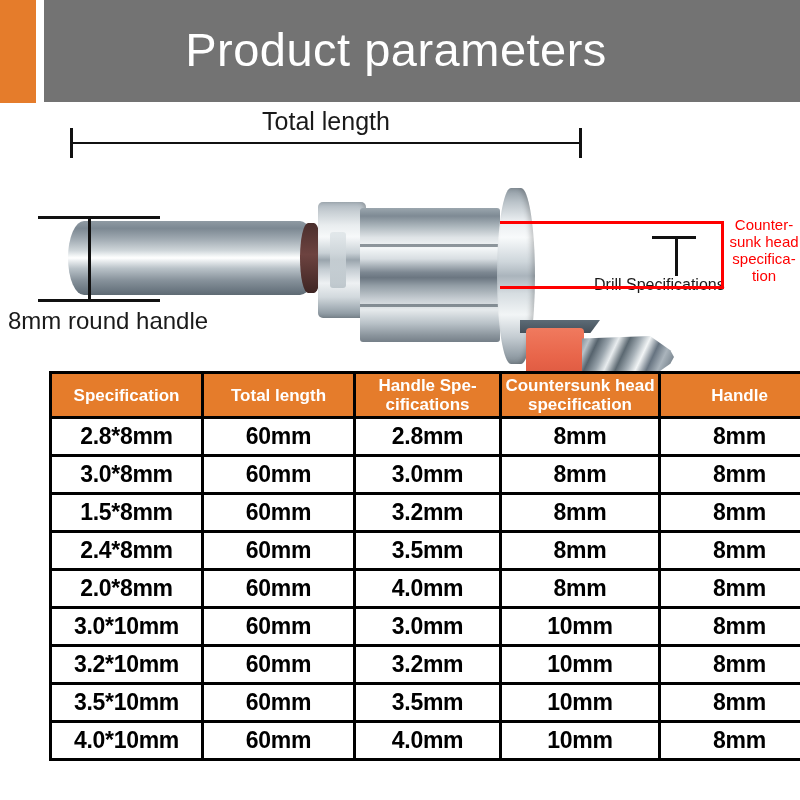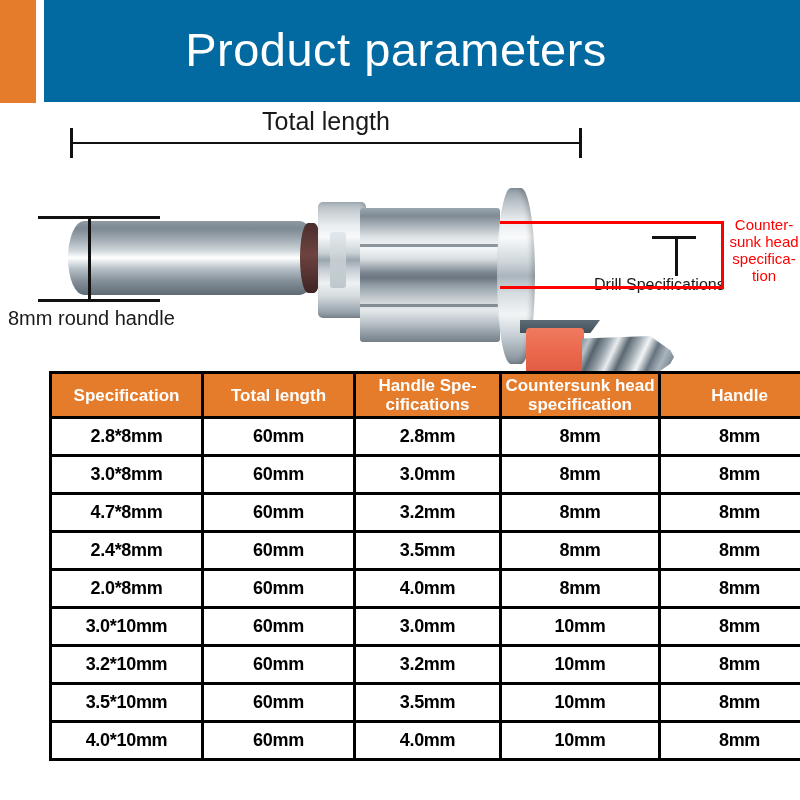--- a/index.html
+++ b/index.html
@@ -29,21 +29,21 @@
   .header-accent {
     position: absolute;
     left: 0; top: 0;
     width: 36px; height: 103px;
     background: #E57C2B;
   }
   .header-banner {
     position: absolute;
     left: 44px; top: 0;
     width: 756px; height: 102px;
-    background: #0369a1;
+    background: #737373;
     display: flex;
     align-items: center;
     justify-content: center;
   }
   .header-title {
     color: #ffffff;
     font-size: 47px;
     font-weight: 400;
     letter-spacing: 0.5px;
     line-height: 1;
@@ -94,21 +94,21 @@
   .handle-cal-bot { top: 195px; }
   .handle-cal-stem {
     position: absolute;
     left: 88px; top: 112px;
     width: 3px; height: 86px;
     background: #111111;
   }
   .handle-label {
     position: absolute;
     left: 8px; top: 203px;
-    font-size: 20px;
+    font-size: 24px;
     color: #1a1a1a;
     white-space: nowrap;
   }
 
   
   .product { position: absolute; left: 0; top: 0; width: 800px; height: 258px; }
 
   
   .shank {
     position: absolute;
@@ -305,21 +305,21 @@
     background: #E57C2B;
     color: #ffffff;
     font-size: 17px;
     font-weight: bold;
     line-height: 19px;
     height: 45px;
     padding: 2px 1px;
   }
   table.spec td {
     color: #000000;
-    font-size: 18px;
+    font-size: 23px;
     font-weight: bold;
     height: 38px;
     padding: 0;
     letter-spacing: -0.3px;
   }
   col.c1 { width: 152px; }
   col.c2 { width: 152px; }
   col.c3 { width: 146px; }
   col.c4 { width: 159px; }
   col.c5 { width: 160px; }
@@ -419,21 +419,21 @@
             <td>8mm</td>
           </tr>
           <tr>
             <td>3.0*8mm</td>
             <td>60mm</td>
             <td>3.0mm</td>
             <td>8mm</td>
             <td>8mm</td>
           </tr>
           <tr>
-            <td>4.7*8mm</td>
+            <td>1.5*8mm</td>
             <td>60mm</td>
             <td>3.2mm</td>
             <td>8mm</td>
             <td>8mm</td>
           </tr>
           <tr>
             <td>2.4*8mm</td>
             <td>60mm</td>
             <td>3.5mm</td>
             <td>8mm</td>

